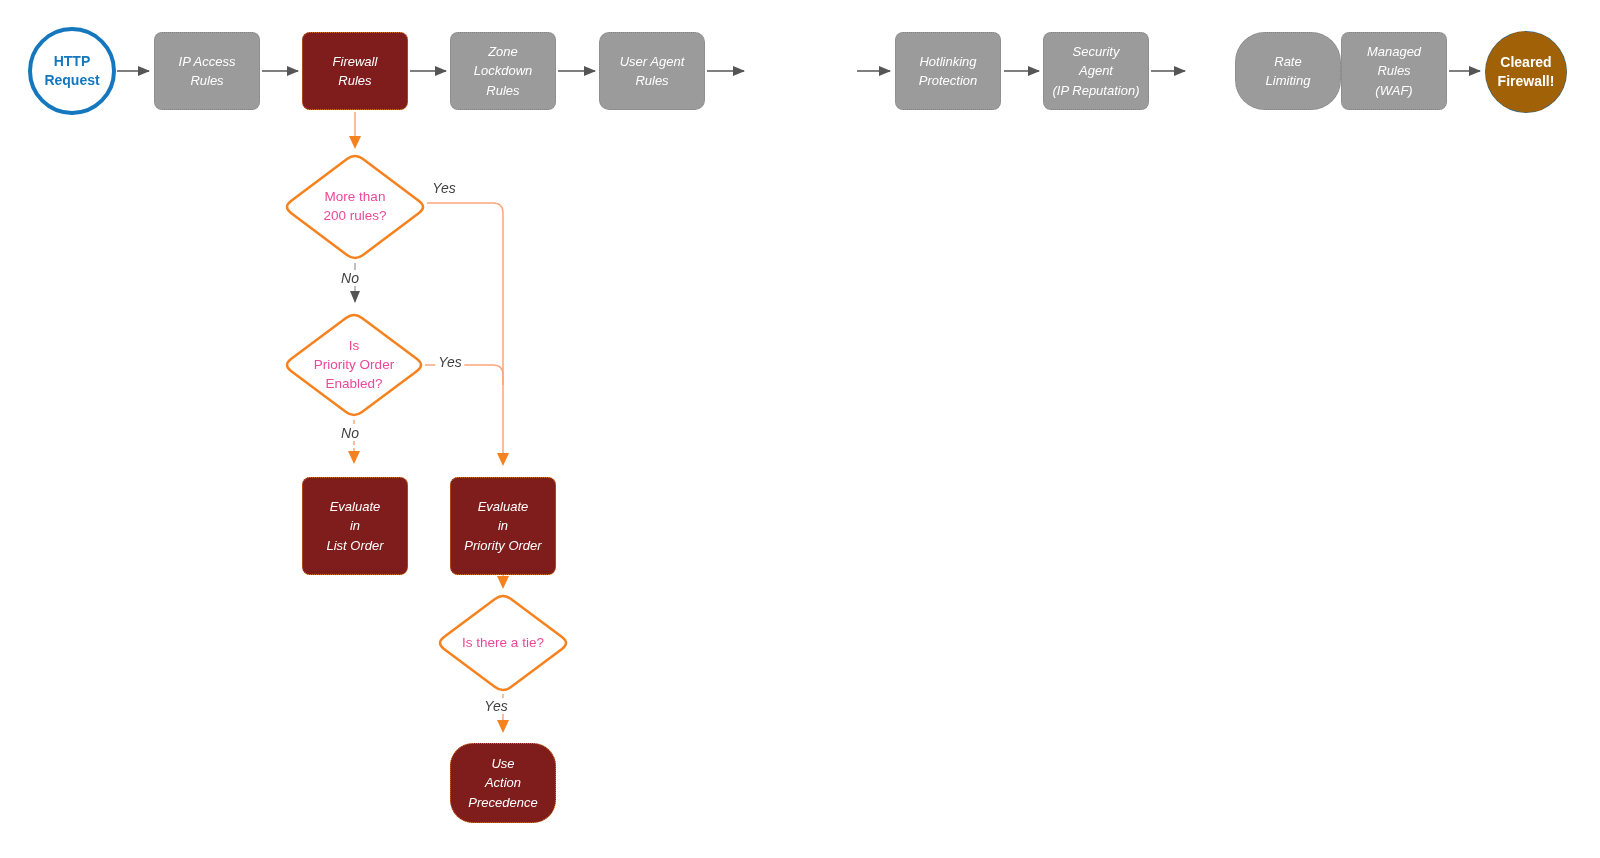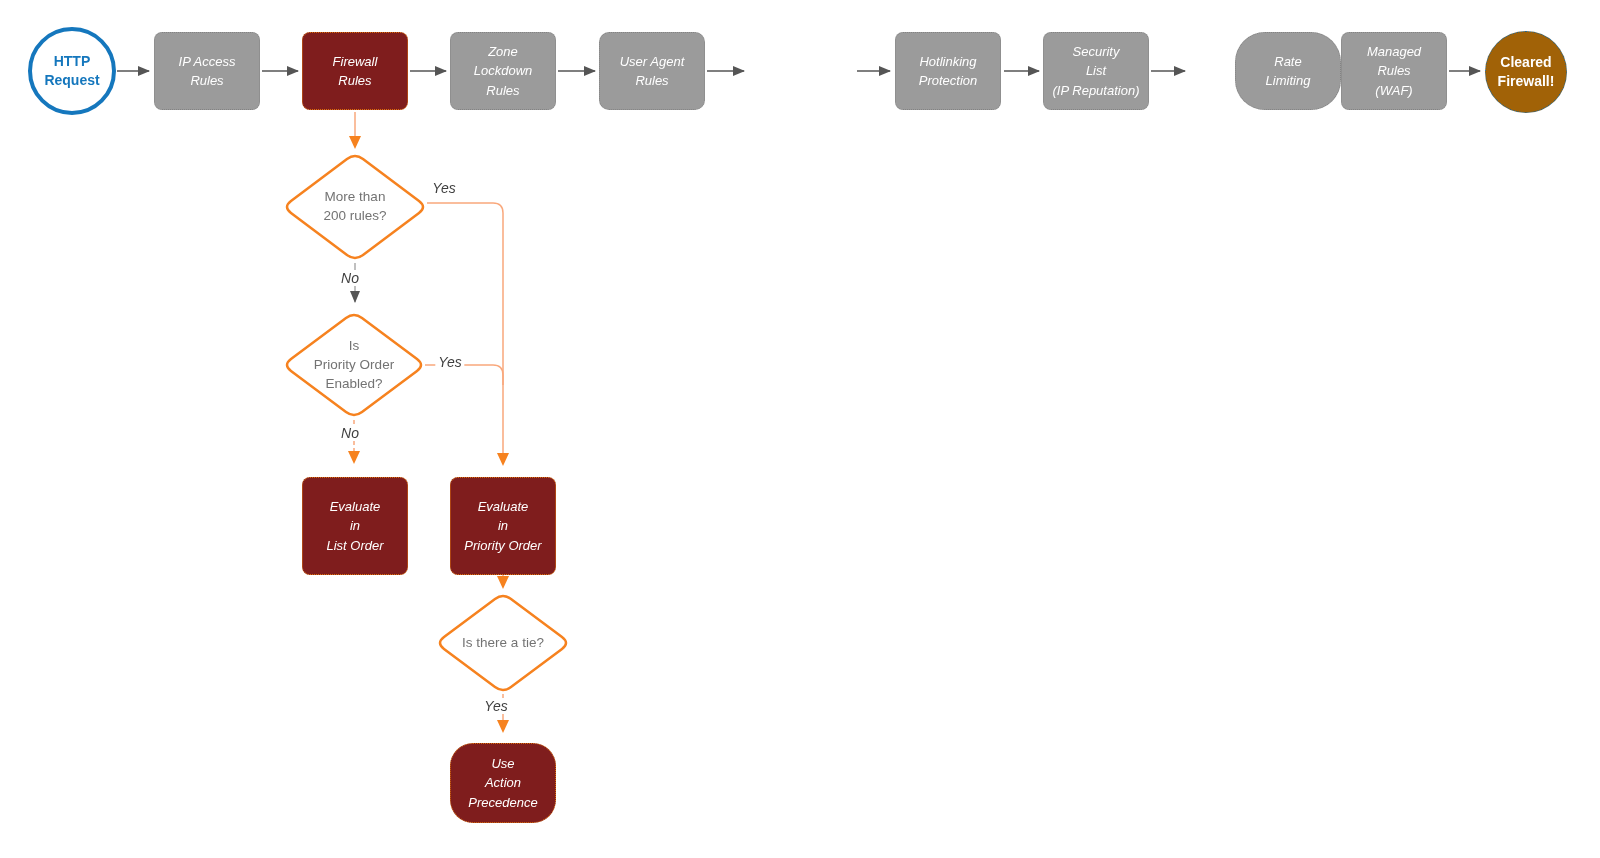--- a/index.html
+++ b/index.html
@@ -81,21 +81,21 @@
   }
   .terminal.end span { color: #ffffff; }
   
   .dtext {
     position: absolute;
     transform: translate(-50%, -50%);
     text-align: center;
     white-space: pre-line;
     font-size: 13.5px;
     line-height: 1.4;
-    color: #737373;
+    color: #ec4899;
   }
   
   .elabel {
     position: absolute;
     transform: translate(-50%, -50%);
     font-style: italic;
     font-size: 14px;
     color: #3f3f3f;
   }
   .elabel.onwire {
@@ -170,21 +170,21 @@
   <div class="node gray" style="left:599px; top:32px;border-radius:10px;">
     <span>User Agent
 Rules</span>
   </div>
   <div class="node gray" style="left:895px; top:32px;">
     <span>Hotlinking
 Protection</span>
   </div>
   <div class="node gray" style="left:1043px; top:32px;">
     <span>Security
-List
+Agent
 (IP Reputation)</span>
   </div>
   <div class="node gray" style="left:1235px; top:32px;border-radius:30px;">
     <span>Rate
 Limiting</span>
   </div>
   <div class="node gray" style="left:1341px; top:32px;">
     <span>Managed
 Rules
 (WAF)</span>

